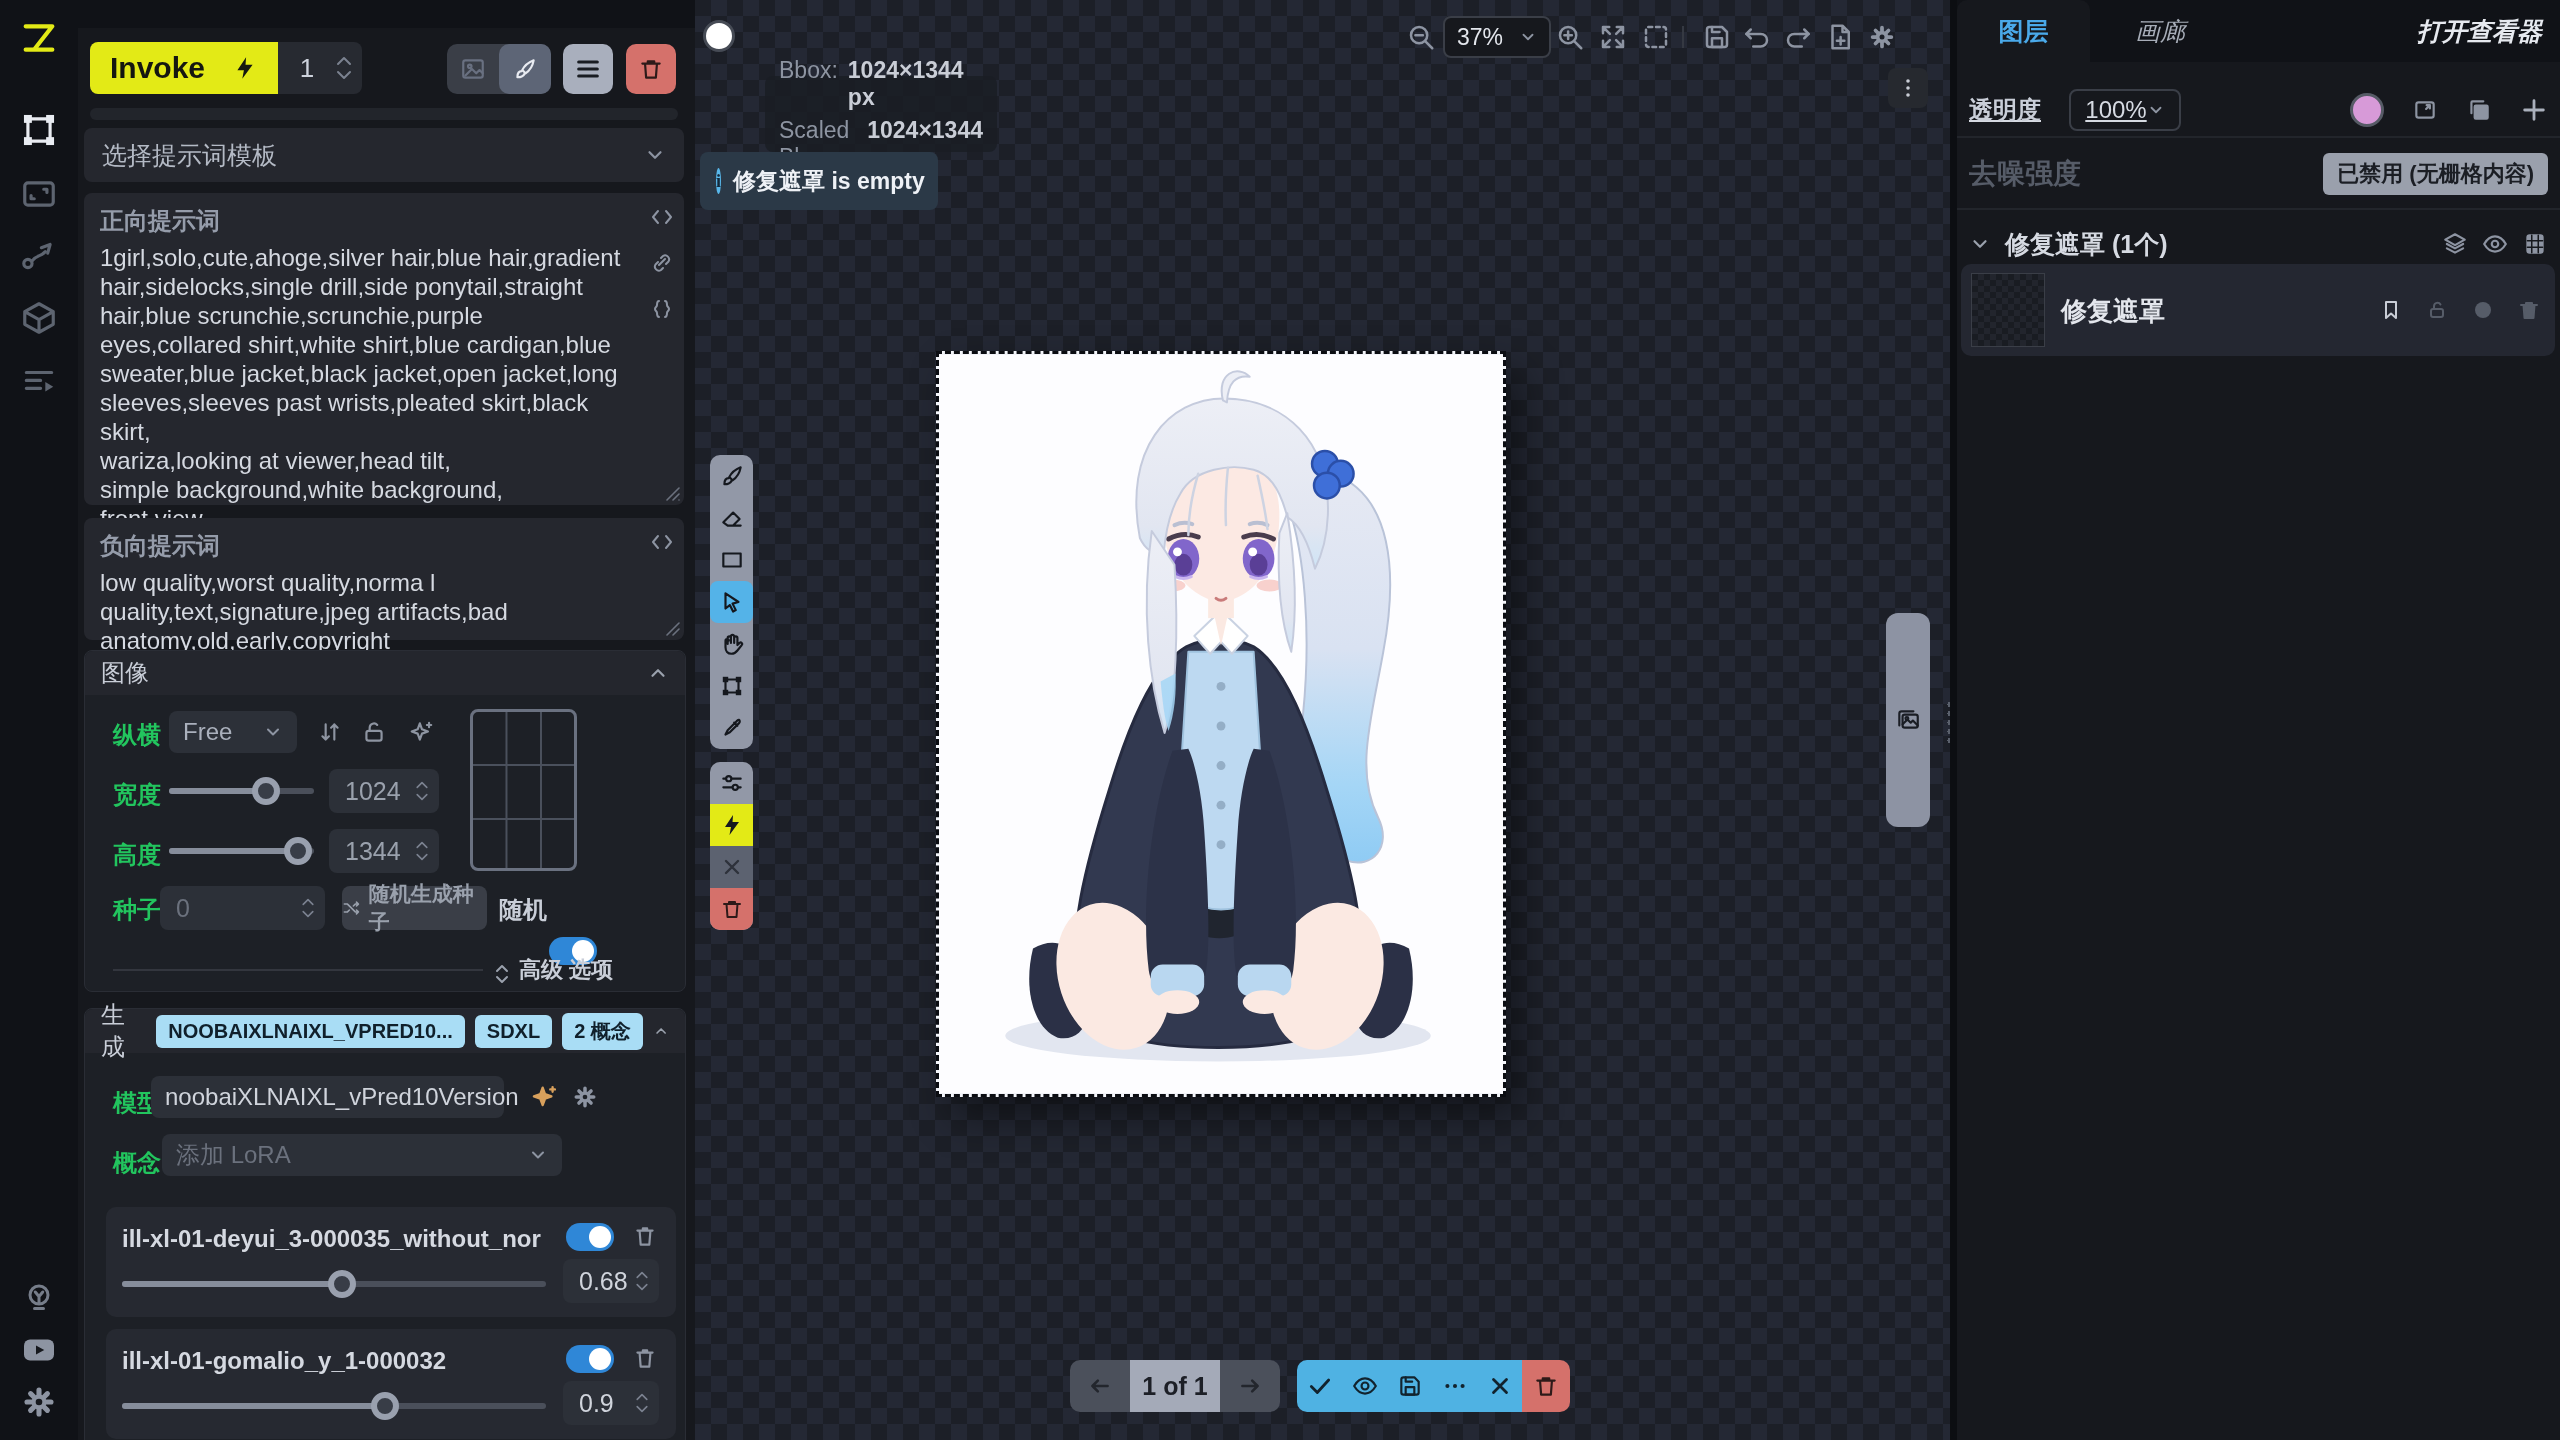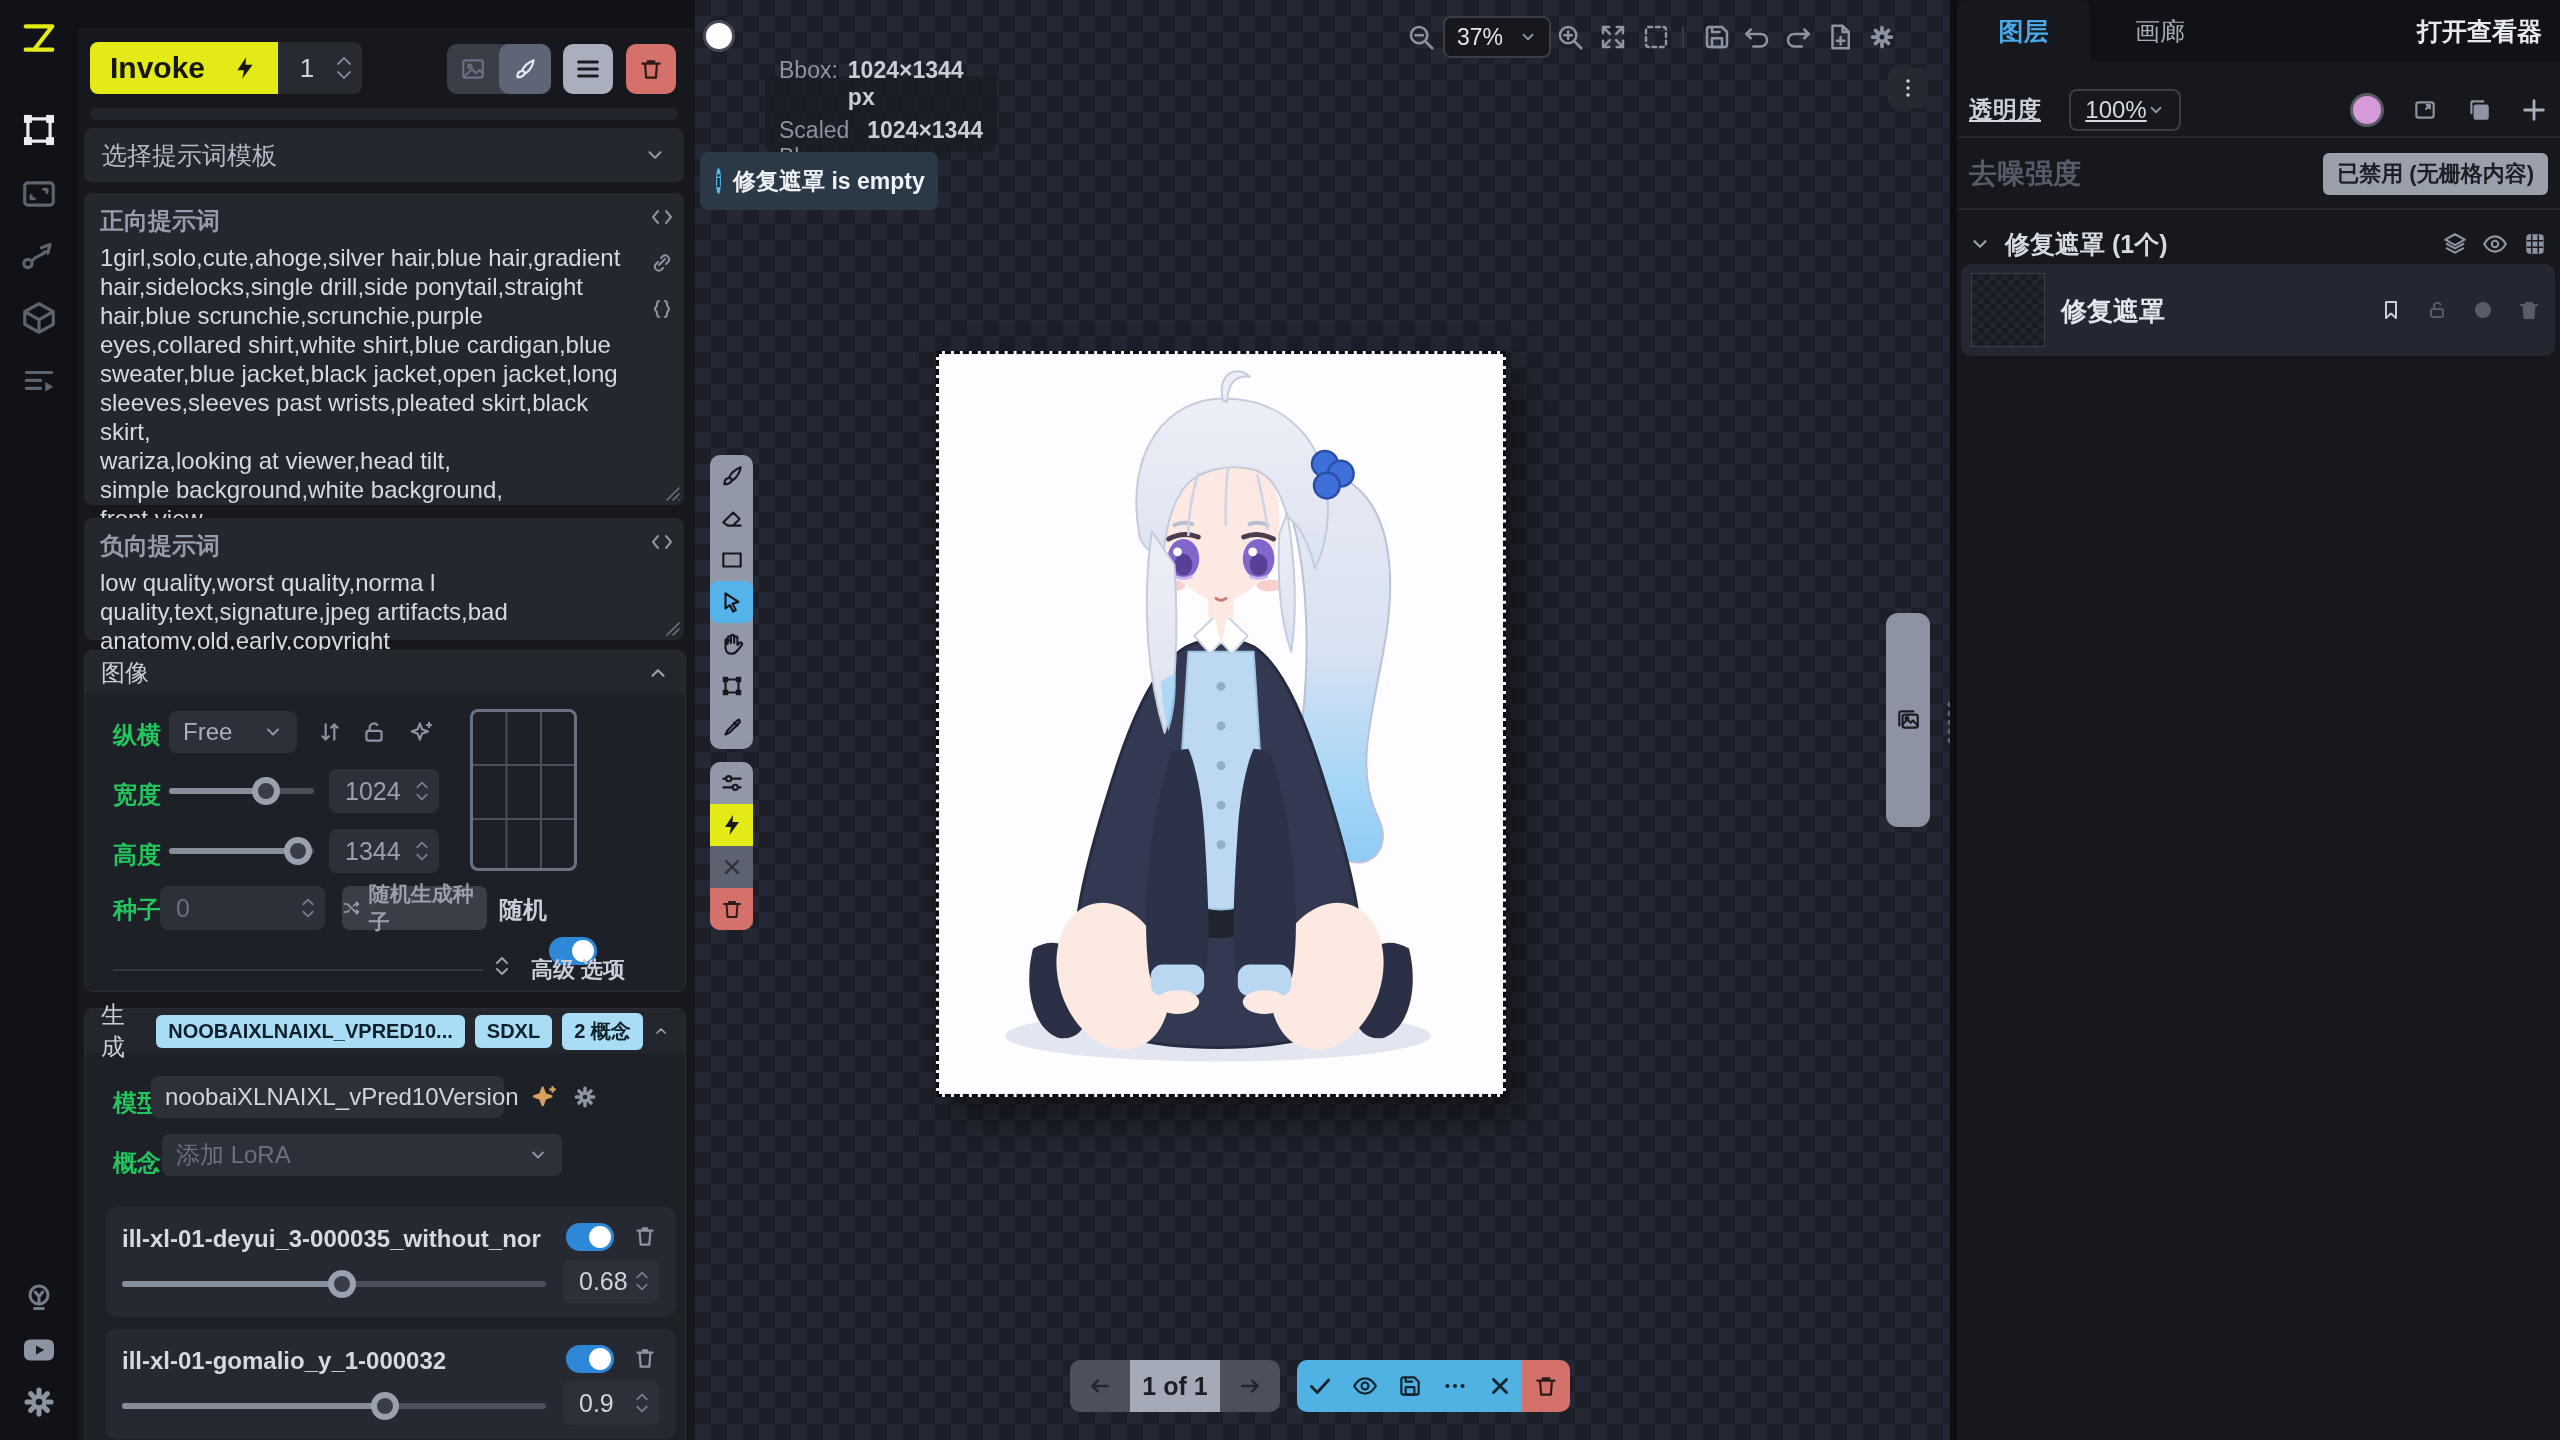--- a/index.html
+++ b/index.html
@@ -97,21 +97,21 @@
               color:#1c1f26;font-weight:bold;font-size:25px;}
   .stage-actions{position:absolute;left:602px;top:1360px;height:52px;display:flex;border-radius:10px;overflow:hidden;}
   .stage-actions .b{width:45px;display:flex;align-items:center;justify-content:center;background:#4fb2e3;color:#12232e;}
   .stage-actions .b.red{background:#d5716b;color:#2e1a19;width:48px;}
 
   
   #right-panel{position:absolute;left:1957px;top:0;width:603px;height:1440px;background:#101217;}
   .tabbar{position:absolute;left:0;top:0;width:603px;height:62px;}
   .tab-active{position:absolute;left:0;top:0;width:133px;height:62px;background:#16181d;border-radius:10px 10px 0 0;
               display:flex;align-items:center;justify-content:center;color:#4aa9e9;font-weight:bold;font-size:25px;}
-  .tab-plain{position:absolute;top:0;height:62px;display:flex;align-items:center;color:#a7adb8;font-size:25px;}
+  .tab-plain{position:absolute;top:0;height:62px;display:flex;align-items:center;color:#a7adb8;font-size:25px;font-style:italic;}
   .rp-body{position:absolute;left:0;top:62px;width:603px;height:1378px;background:#16181d;}
   .rp-row{position:absolute;left:0;width:603px;display:flex;align-items:center;box-sizing:border-box;padding:0 12px;}
   .rp-divider{position:absolute;left:0;width:603px;height:2px;background:#22252b;}
   .mini-combo{height:42px;width:112px;background:transparent;border:2px solid #3a3e47;border-radius:8px;
               display:flex;align-items:center;justify-content:center;padding:0 12px;box-sizing:border-box;
               color:#d6dae2;font-size:24px;}
   .pink-swatch{width:34px;height:34px;border-radius:50%;background:#d79ad8;border:3px solid #565b66;box-sizing:border-box;}
   .dis-badge{background:#9aa0ac;color:#1b1e24;font-weight:bold;font-size:22px;border-radius:6px;padding:6px 14px;}
   .layer-card{position:absolute;left:4px;top:265px;width:594px;height:92px;background:#242731;border-radius:10px;}
   .thumb{position:absolute;left:10px;top:9px;width:74px;height:74px;border:1px solid #3a3e47;box-sizing:border-box;
@@ -359,21 +359,21 @@
       <div class="abs" style="left:257px;top:235px;width:145px;height:44px;background:#3a3e47;border-radius:8px;display:flex;align-items:center;justify-content:center;gap:8px;color:#9aa1ad;font-size:21px;font-weight:bold;">
         <svg width="20" height="20" viewBox="0 0 24 24" stroke="currentColor" stroke-width="2">
             <path d="M3 7 H7 L17 17 H21 M21 17 L18.5 14.5 M21 17 L18.5 19.5 M3 17 H7 L9.5 14.5 M14.5 9.5 L17 7 H21 M21 7 L18.5 4.5 M21 7 L18.5 9.5"></path>
           </svg>
         <span>随机生成种子</span>
       </div>
       <span class="abs row-label" style="left:414px;top:243px;color:#c9ced8;">随机</span>
       <div class="abs toggle" style="left:464px;top:242px;"></div>
 
       <div class="abs" style="left:28px;top:318px;width:370px;height:2px;background:#33363e;"></div>
-      <div class="abs" style="left:408px;top:304px;display:flex;align-items:flex-start;gap:20px;color:#c9ced8;font-size:22px;font-weight:bold;">
+      <div class="abs" style="left:408px;top:304px;display:flex;align-items:flex-end;gap:8px;color:#c9ced8;font-size:22px;font-weight:bold;">
         <svg width="18" height="22" viewBox="0 0 16 22" stroke="#9aa1ad" stroke-width="2">
             <path d="M3 8 L8 3 L13 8 M3 14 L8 19 L13 14"></path>
           </svg>
         <span>高级 选项</span>
       </div>
     </div>
 
     <div class="section" style="top:980px;height:460px;border-radius:8px 8px 0 0;">
       <div class="section-head">
         <span class="section-title">生成</span>

